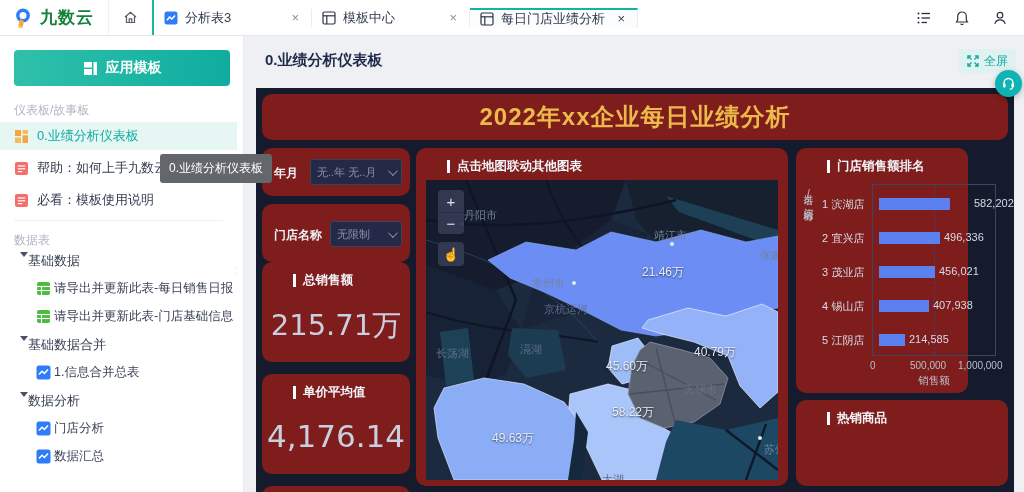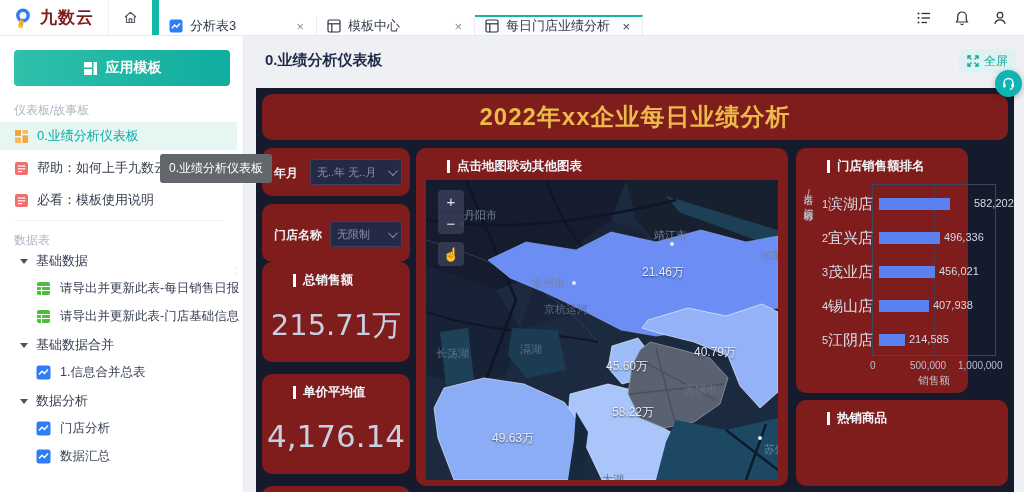--- a/index.html
+++ b/index.html
@@ -1,39 +1,39 @@
 <!DOCTYPE html>
 <html><head>
 <meta charset="utf-8">
 <style>
   * { margin:0; padding:0; box-sizing:border-box; }
   html,body { width:1024px; height:492px; overflow:hidden; font-family:"Liberation Sans","DejaVu Sans",sans-serif; background:#eef0f4; }
 
   
   .navbar { position:absolute; left:0; top:0; width:1024px; height:36px; background:#fff; border-bottom:1px solid #e6e8ec; display:flex; align-items:stretch; }
   .logo { display:flex; align-items:center; gap:6px; padding:0 14px 0 12px; }
-  .logo-text { font-size:17px; font-weight:bold; color:#7f1d1d; letter-spacing:1px; }
+  .logo-text { font-size:17px; font-weight:bold; color:#15803d; letter-spacing:1px; }
   .home-btn { display:flex; align-items:center; padding:0 14px; border-left:1px solid #f0f1f4; }
-  .tabs { display:flex; align-items:flex-end; border-left:7px solid #14b8a6; }
+  .tabs { display:flex; align-items:center; border-left:2px solid #14b8a6; }
   .tab { position:relative; width:158px; display:flex; align-items:center; gap:7px; padding:0 10px; border-right:1px solid #ececf0; font-size:13px; color:#323a4e; background:#fff; cursor:pointer; }
   .tab.active { background:#fbfcfd; border-top:2px solid #16b2a6; }
   .tab .tab-label { white-space:nowrap; overflow:hidden; text-overflow:ellipsis; flex:1; }
   .tab .close { margin-left:auto; color:#8b9097; font-size:13px; padding:0 2px; }
   .nav-right { margin-left:auto; display:flex; align-items:center; gap:22px; padding-right:16px; }
 
   
   .sidebar { position:absolute; left:0; top:36px; width:244px; height:456px; background:#fff; border-right:1px solid #e8eaee; }
   .apply-btn { position:absolute; left:14px; top:14px; width:216px; height:36px; border:none; border-radius:4px; background:linear-gradient(90deg,#2fc0aa,#0fada0); color:#fff; font-size:14px; font-weight:bold; display:flex; align-items:center; justify-content:center; gap:8px; cursor:pointer; font-family:inherit; }
   .side-section-label { position:absolute; left:14px; font-size:12px; color:#b0b6c3; }
   .side-item { position:absolute; left:0; width:237px; height:28px; display:flex; align-items:center; gap:8px; padding-left:14px; font-size:13px; color:#333c4e; cursor:pointer; white-space:nowrap; }
   .side-item.active { background:#e6f6f3; color:#0fada3; }
   .side-divider { position:absolute; left:14px; width:209px; border-top:1px solid #eef0f3; }
-  .tree-group { position:absolute; left:20px; display:flex; align-items:center; gap:8px; font-size:13px; color:#333c4e; cursor:pointer; }
+  .tree-group { position:absolute; left:20px; display:flex; align-items:flex-start; gap:0; font-size:13px; color:#333c4e; cursor:pointer; }
   .caret { width:0; height:0; border-left:4px solid transparent; border-right:4px solid transparent; border-top:5px solid #4a5164; }
-  .tree-item { position:absolute; left:36px; display:flex; align-items:center; gap:9px; font-size:12.5px; color:#3a4257; cursor:pointer; white-space:nowrap;text-align:right; }
+  .tree-item { position:absolute; left:36px; display:flex; align-items:center; gap:3px; font-size:12.5px; color:#3a4257; cursor:pointer; white-space:nowrap;text-align:right; }
   .tooltip { position:absolute; left:160px; top:118px; background:#63666b; color:#fff; font-size:12px; padding:6px 9px; border-radius:3px; z-index:5; white-space:nowrap; }
   .drag-dots { position:absolute; right:5px; top:230px; color:#c9ccd4; font-size:9px; line-height:5px; }
 
   
   .main { position:absolute; left:244px; top:36px; width:780px; height:456px; background:#eef0f4; }
   .main-header-title { position:absolute; left:21px; top:15px; font-size:15px; font-weight:bold; color:#1e2a47; }
   .fullscreen-btn { position:absolute; right:8px; top:13px; height:24px; padding:12px 8px; background:#ddf2f1; border:none; border-radius:3px; color:#12a8a0; font-size:12px; display:flex; align-items:center; gap:5px; cursor:pointer; font-family:inherit; }
   .support-fab { position:absolute; right:2px; top:34px; width:27px; height:27px; border-radius:50%; background:#10b3b3; border:none; display:flex; align-items:center; justify-content:center; box-shadow:0 2px 6px rgba(0,0,0,.25); cursor:pointer; z-index:6; }
 
   
@@ -68,21 +68,21 @@
   .map-zoomctl button + button { border-top:1px solid #2a3047; }
   .hand-btn { position:absolute; left:12px; top:62px; width:26px; height:24px; background:rgba(52,58,82,.95); border:none; border-radius:4px; color:#dfe3ee; font-size:13px; cursor:pointer; }
 
   .rank-panel { left:540px; top:60px; width:172px; height:245px; }
   .rank-ylabel { position:absolute; left:5px; top:38px; height:172px; writing-mode:vertical-lr; text-orientation:upright; font-size:10px; color:#b9bfcc; display:flex; align-items:center; letter-spacing:1px; }
   .rank-chart { position:absolute; left:18px; top:36px; width:188px; height:172px; }
   .plot-box { position:absolute; left:58px; top:0; width:124px; height:172px; border:1px solid #3e4563; }
   .plot-mid { position:absolute; left:50%; top:0; bottom:0; border-left:1px dashed #3e4563; }
   .rank-row { position:absolute; left:0; width:188px; height:34px; display:flex; align-items:center; }
   .rank-num { width:14px; text-align:right; color:#d8dce6; font-size:11px; }
-  .rank-name { width:40px; text-align:right; color:#d8dce6; font-size:15px; margin-right:10px; white-space:nowrap; }
+  .rank-name { width:40px; text-align:center; color:#d8dce6; font-size:11px; margin-right:10px; white-space:nowrap; }
   .rank-plot { position:relative; width:124px; height:12px; margin-left:0; }
   .bar-fill { position:absolute; left:1px; top:0; height:12px; background:#5b80f0; }
   .bar-val { position:absolute; top:-1px; color:#d5dae6; font-size:11px; white-space:nowrap; }
   .rank-xaxis { position:absolute; left:76px; top:212px; width:124px; }
   .rank-xaxis .t0 { position:absolute; left:-2px; } .rank-xaxis .t1 { position:absolute; left:38px; } .rank-xaxis .t2 { position:absolute; left:86px; }
   .rank-xaxis span { color:#b9bfcc; font-size:10px; }
   .rank-xlabel { position:absolute; left:76px; top:226px; width:124px; text-align:center; color:#b9bfcc; font-size:10.5px; }
 
   .hot-panel { left:540px; top:312px; width:212px; height:86px; }
 

